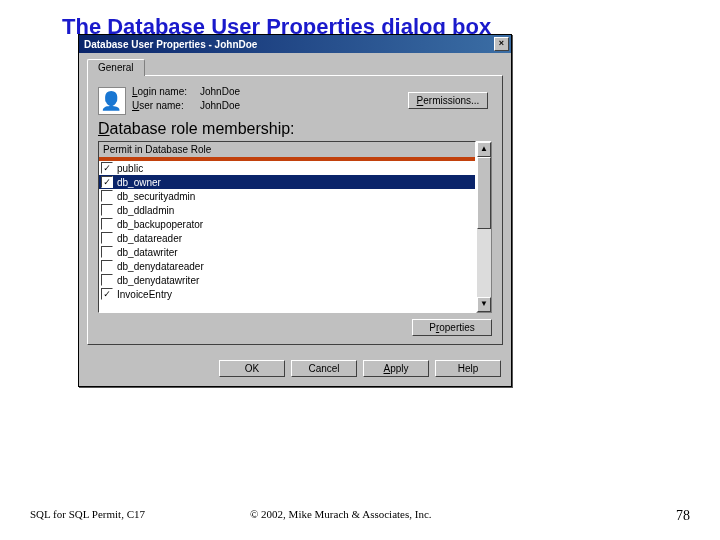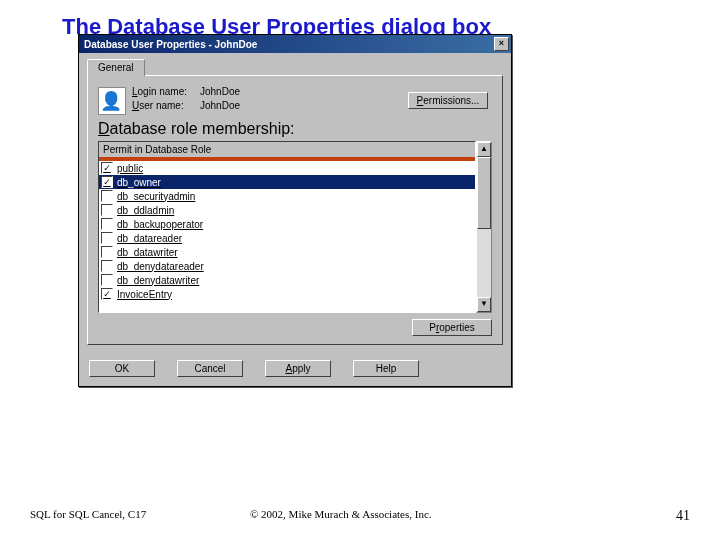--- a/index.html
+++ b/index.html
@@ -107,21 +107,21 @@
   background: #fff;
   height: 170px;
   overflow: hidden;
 }
 .listbox-header {
   background: #c0c0c0;
   border-bottom: 4px solid #c2410c;
   font-size: 10px;
   padding: 2px 4px;
 }
-.list-rows { font-size: 10px; text-decoration: underline; }
+.list-rows { font-size: 10px; }
 .list-row {
   display:flex; align-items:center;
   height: 14px;
   padding-left: 2px;
 }
 .list-row.selected { background: #0a246a; color: #fff; }
 .checkbox {
   width: 10px; height: 10px;
   border: 1px solid #808080;
   border-top-color:#404040; border-left-color:#404040;
@@ -147,21 +147,21 @@
 }
 .sb-track { flex:1; position:relative; }
 .sb-thumb {
   position:absolute; top:0; left:0; right:0; height:70px;
   background:#c0c0c0;
   border:1px solid #fff;
   border-right-color:#404040; border-bottom-color:#404040;
 }
 .panel-bottom { display:flex; justify-content:flex-end; margin-top:6px; }
 .dialog-buttons {
-  display:flex; gap:22px;
+  display:flex; justify-content:flex-end; gap:6px;
   padding: 7px 10px 9px 10px;
 }
 .dialog-buttons .btn { width: 64px; }
 .footer {
   position:absolute;
   bottom: 16px;
   left: 30px; right: 30px;
   display:flex;
   font-family: Georgia, 'Times New Roman', serif;
   font-size: 11px;
@@ -273,16 +273,16 @@
   </div>
   <div class="dialog-buttons">
     <div class="btn">OK</div>
     <div class="btn">Cancel</div>
     <div class="btn"><span class="u">A</span><span>pply</span></div>
     <div class="btn">Help</div>
   </div>
 </div>
 
 <div class="footer">
-  <span class="fl">SQL for SQL Cancel, C17</span>
+  <span class="fl">SQL for SQL Permit, C17</span>
   <span class="fc">© 2002, Mike Murach &amp; Associates, Inc.</span>
-  <span class="fr">41</span>
+  <span class="fr">78</span>
 </div>
 
 </body></html>

